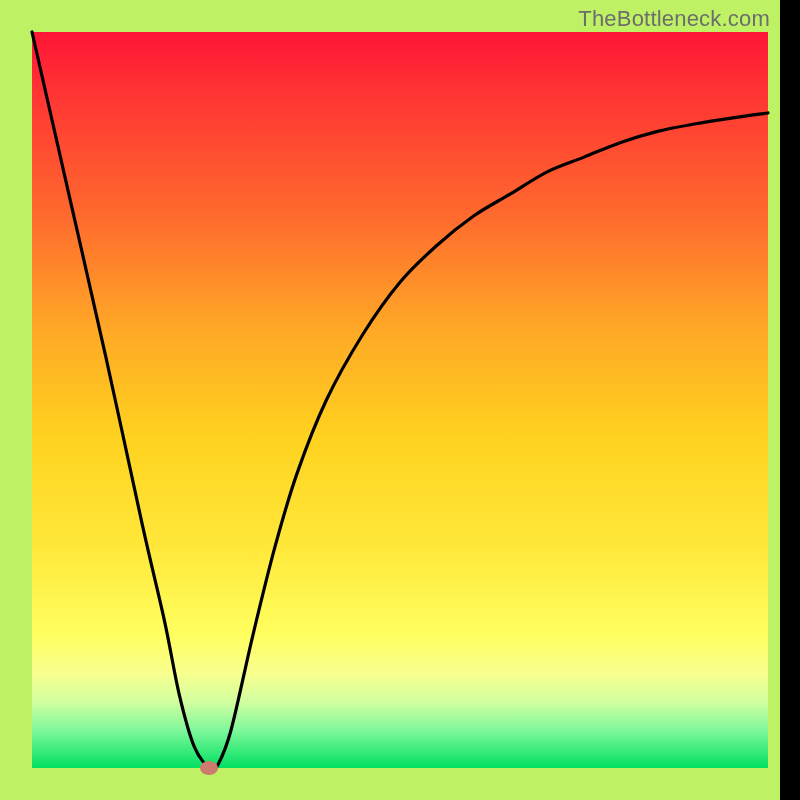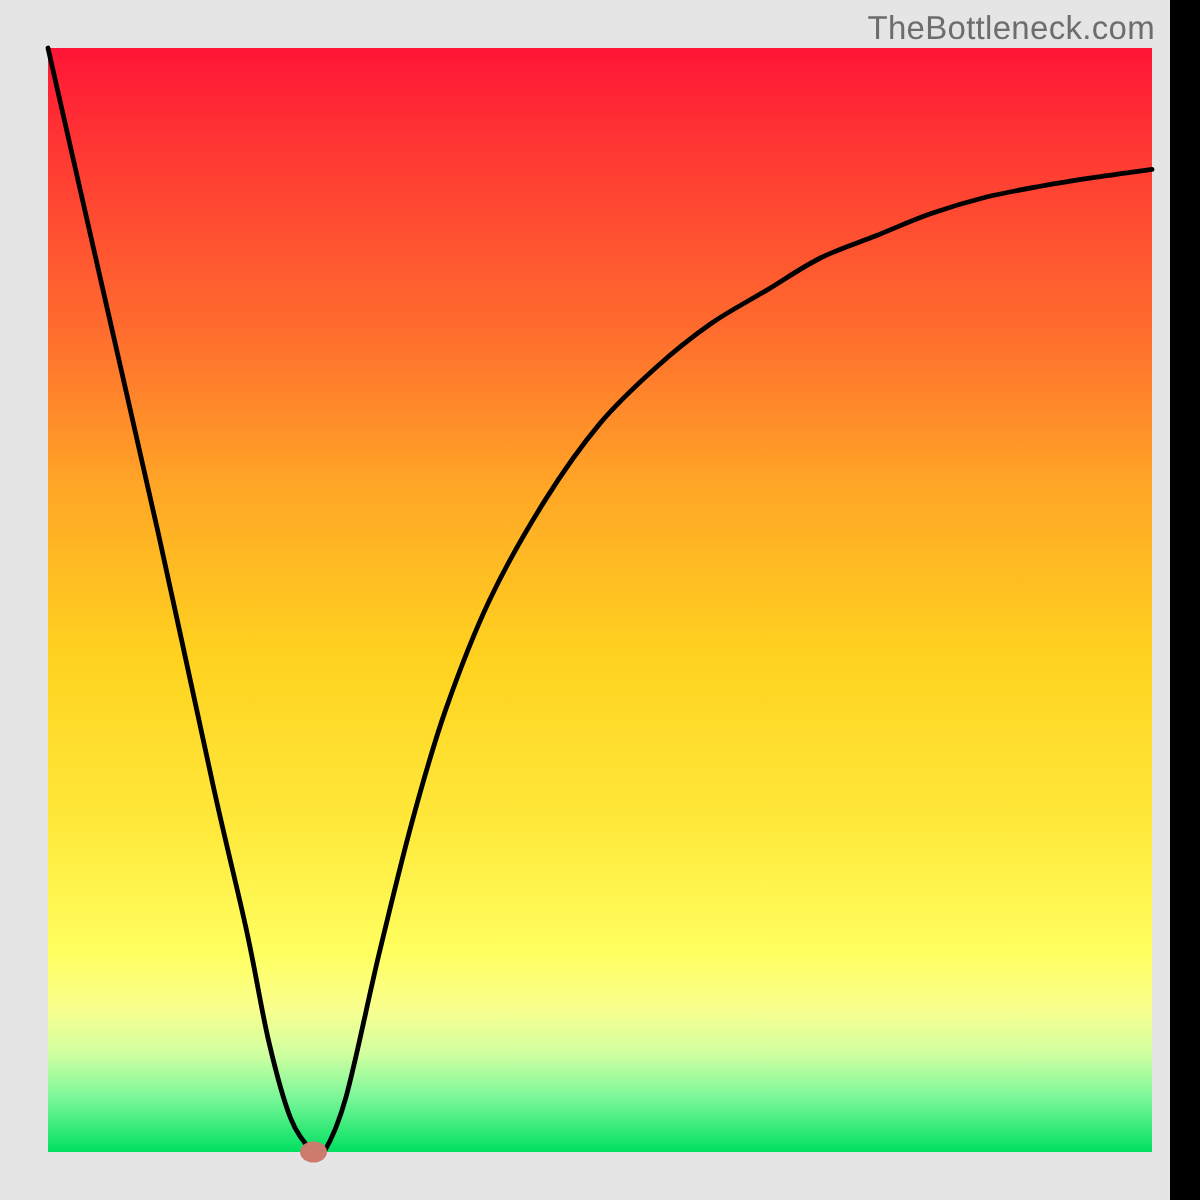--- a/index.html
+++ b/index.html
@@ -8,21 +8,21 @@
     width: 800px;
     height: 800px;
     background: #000;
     font-family: Arial, Helvetica, sans-serif;
     overflow: hidden;
   }
   .frame {
     position: relative;
     width: 780px;
     height: 800px;
-    background: #e5e5e5;
+    background: #bef264;
   }
   .plot-area {
     position: absolute;
     left: 32px;
     top: 32px;
     width: 736px;
     height: 736px;
     
     background: linear-gradient(
       to bottom,

